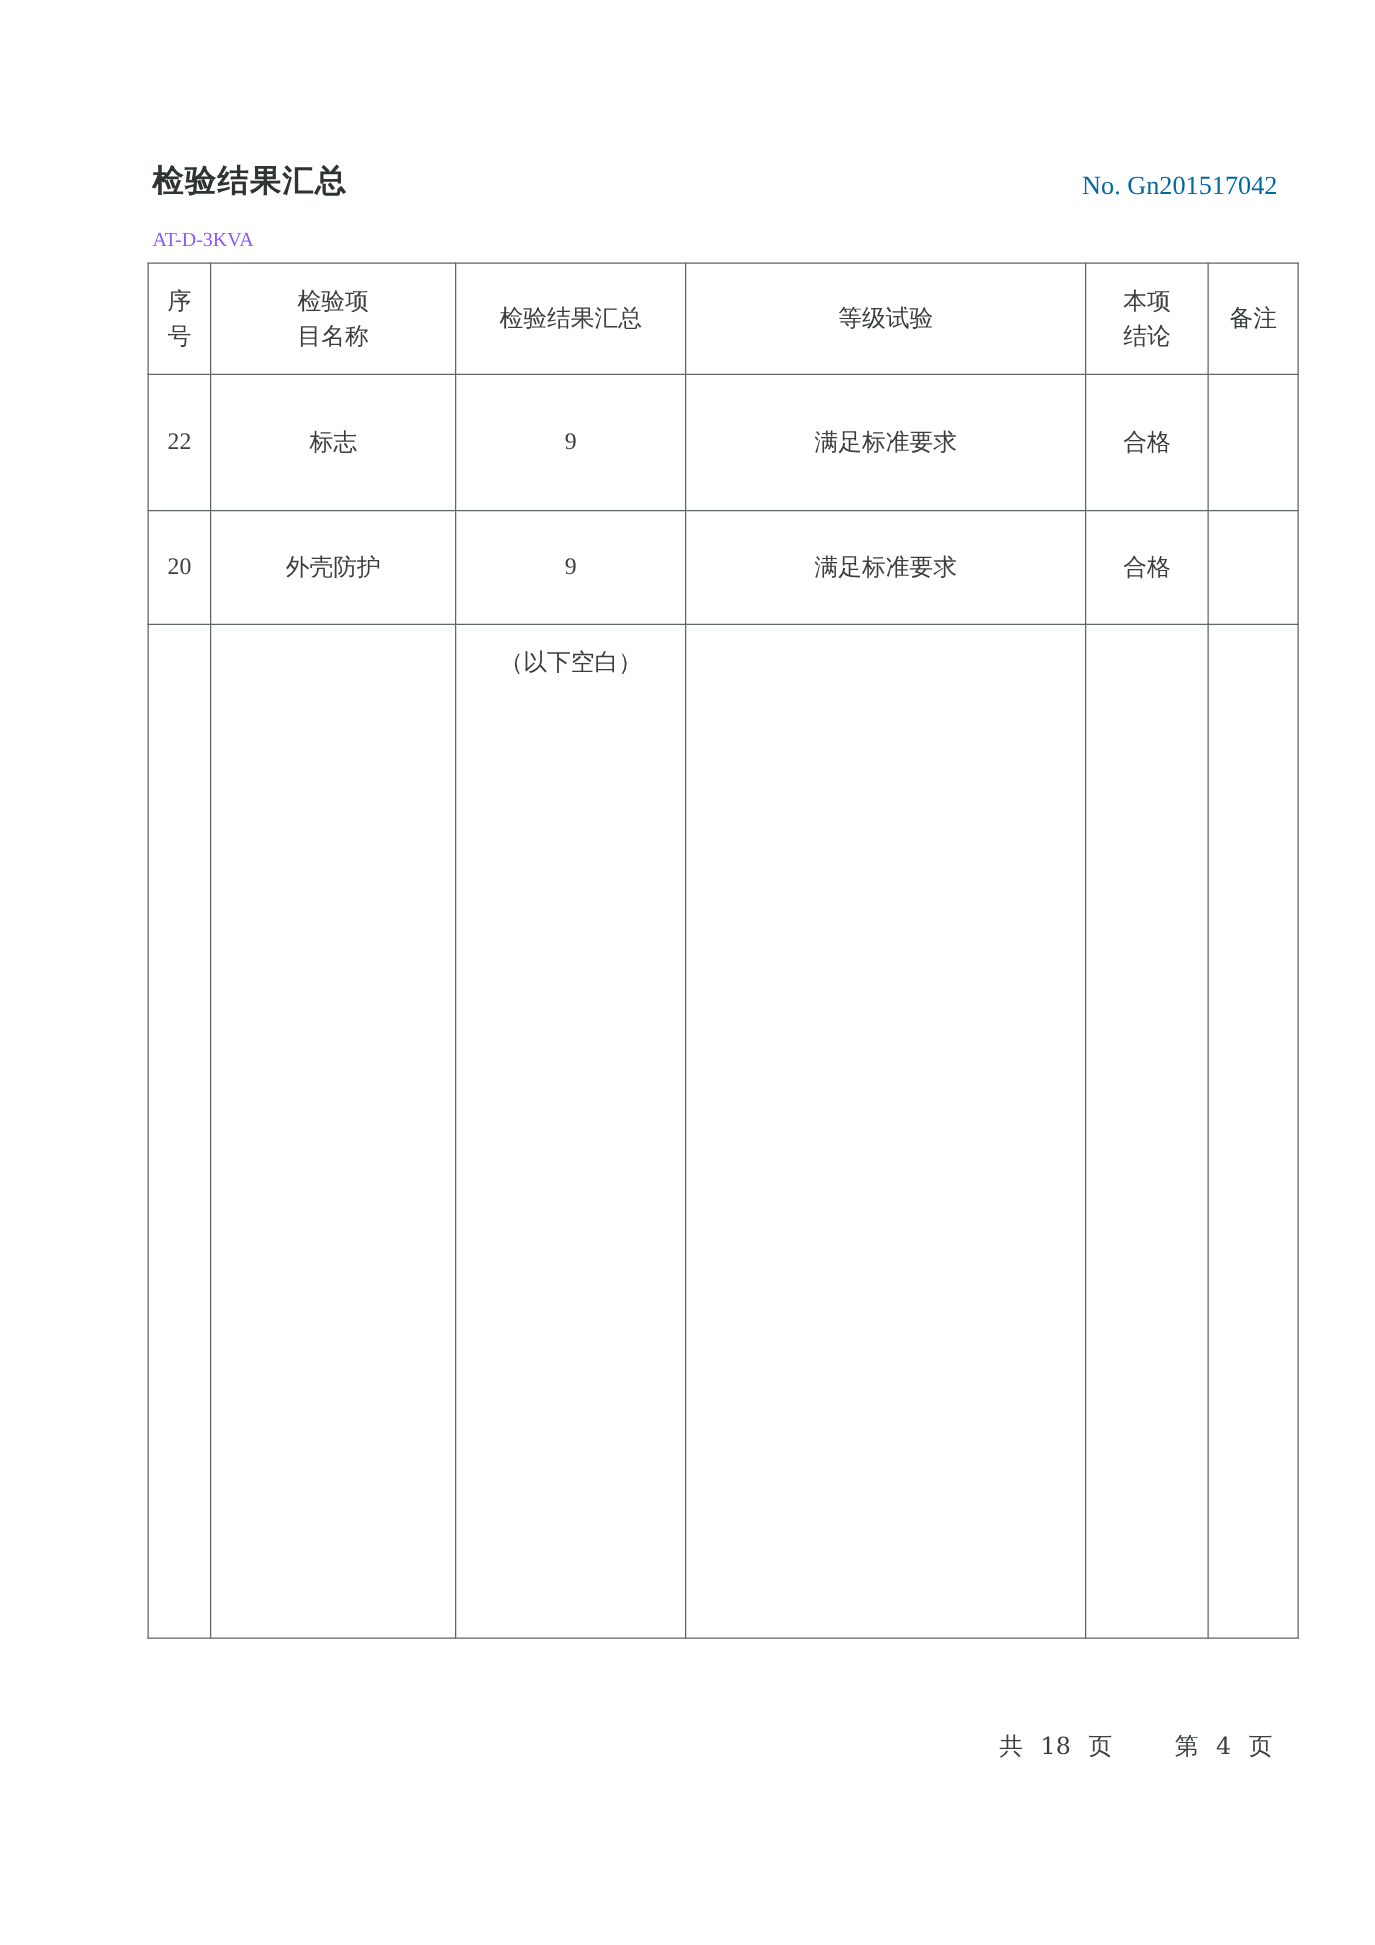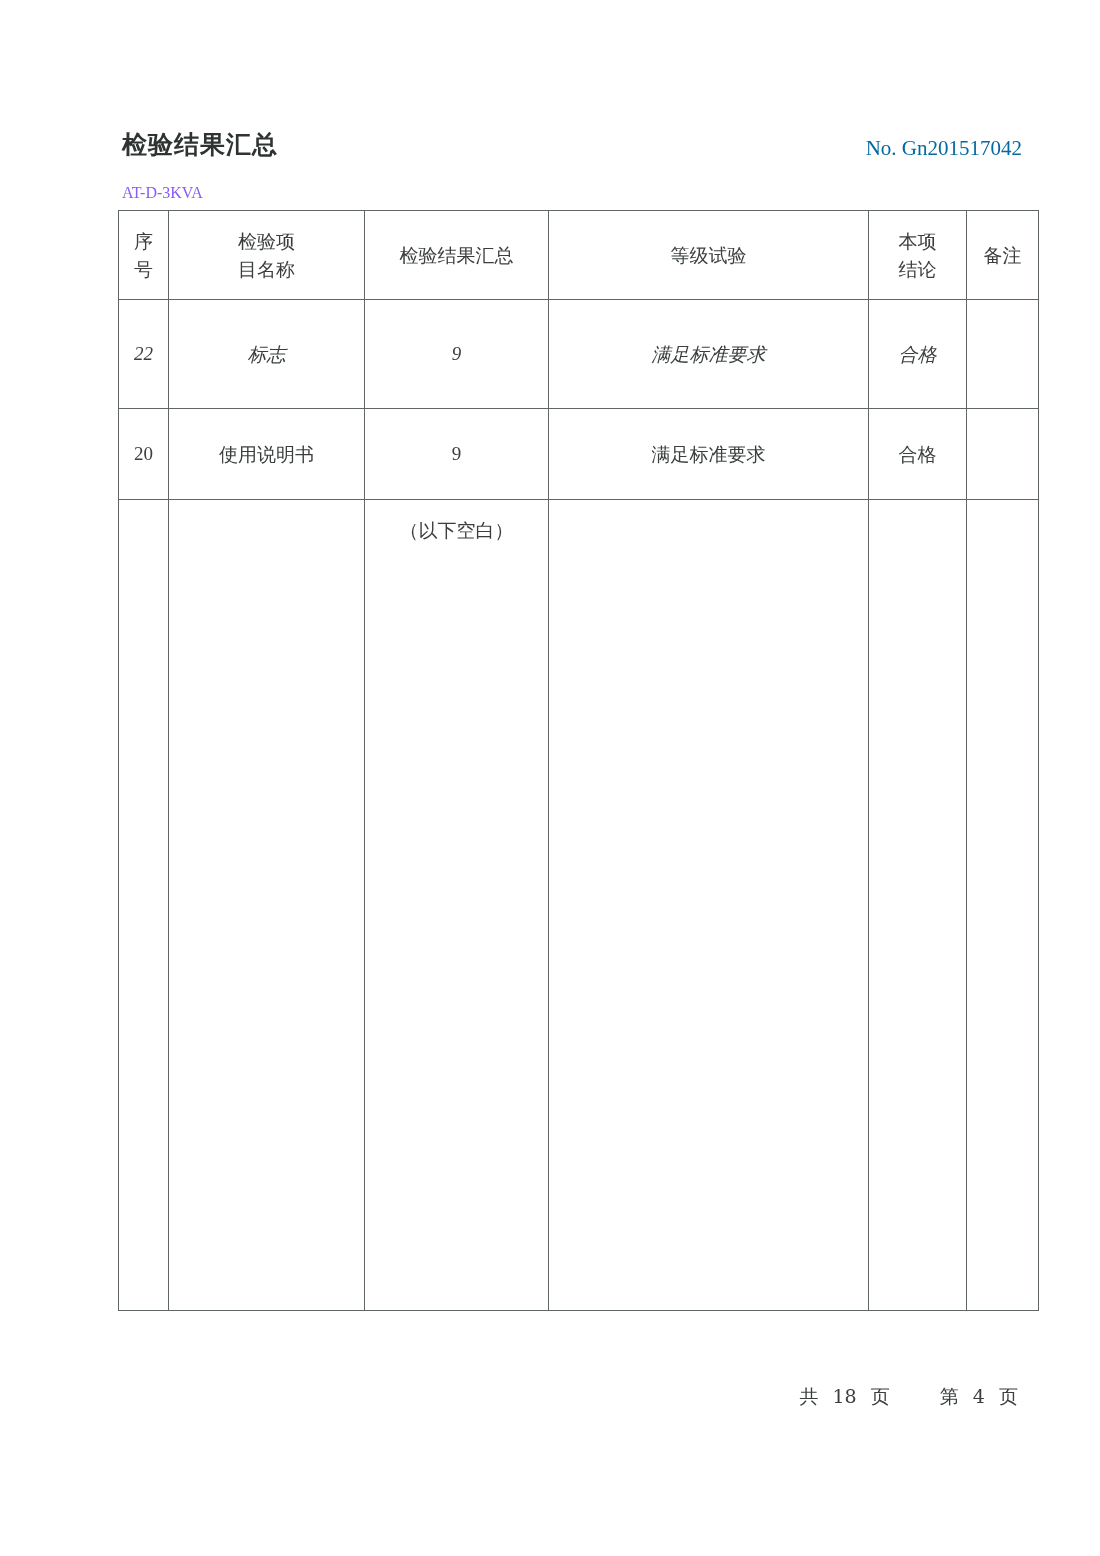--- a/index.html
+++ b/index.html
@@ -30,21 +30,21 @@
     font-size: 19px; color: #3a3f3c;
   }
   table.main td, table.main th {
     border: 1.5px solid #5f6663; text-align: center; vertical-align: middle;
     font-weight: normal; padding: 0 6px; line-height: 28px;
   }
   table.main thead th { height: 88px; }
   .num { font-family: "Liberation Serif", "DejaVu Serif", serif; font-size: 19px; }
   .left { text-align: left !important; padding-left: 10px !important; }
   tr.r21 td { height: 108px; }
-  tr.r22 td { height: 108px; font-style: italic; }
+  tr.r22 td { height: 108px; }
   tr.r23 td { height: 90px; }
   tr.blank td { height: 810px; vertical-align: top; }
   .blank-note { display: block; margin-top: 16px; }
   .footer {
     position: absolute; right: 80px; top: 1384px;
     font-family: "DejaVu Serif", "Liberation Serif", serif;
     font-size: 19px; color: #3a3f3c; word-spacing: 4px;
   }
   .footer span { margin: 0 2px; }
   .footer .gap { display: inline-block; width: 22px; }
@@ -88,21 +88,21 @@
     <tr class="r22">
       <td class="num">22</td>
       <td>标志</td>
       <td class="num">9</td>
       <td>满足标准要求</td>
       <td>合格</td>
       <td></td>
     </tr>
     <tr class="r23">
       <td class="num">20</td>
-      <td>使用说明书</td>
+      <td>外壳防护</td>
       <td class="num">9</td>
       <td>满足标准要求</td>
       <td>合格</td>
       <td></td>
     </tr>
     <tr class="blank">
       <td></td>
       <td></td>
       <td>
         <span class="blank-note">（以下空白）</span>

